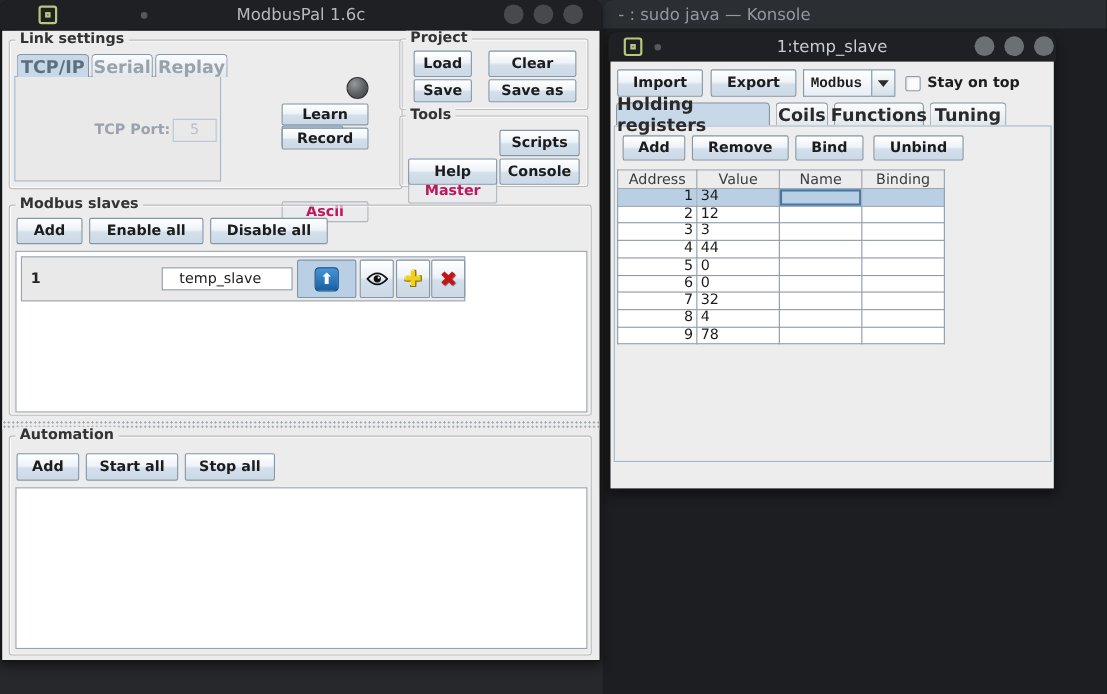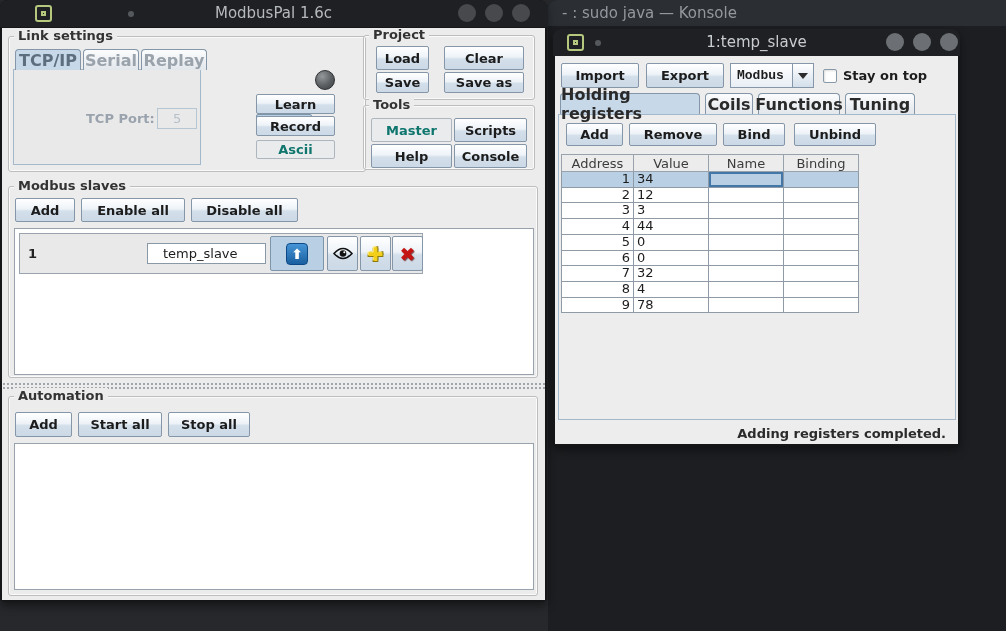--- a/index.html
+++ b/index.html
@@ -28,21 +28,21 @@
 
   
   .group { position:absolute; border:1px solid #bdbdbd; border-radius:3px; box-shadow:inset 0 0 0 1px rgba(255,255,255,.75); }
   .gtitle { position:absolute; top:-9px; left:5px; background:#ececec; padding:0 4px; font-size:13px; font-weight:bold; color:#333; line-height:16px; }
 
   
   .btn { position:absolute; display:flex; align-items:center; justify-content:center;
          background:linear-gradient(to bottom,#ffffff 0%,#eef3f8 45%,#d3dfea 55%,#ccd9e6 100%);
          border:1px solid #8496a8; border-radius:2px; font-size:13px; font-weight:bold; color:#1c1c1c;
          cursor:default; white-space:nowrap; }
-  .btn.disabled { background:#e9ebed; color:#0f766e; border-color:#adb6bf; }
+  .btn.disabled { background:#e9ebed; color:#be185d; border-color:#adb6bf;margin-top:43px; }
   .btn.toggled { background:#b9cfe3; border-color:#7e94a9; }
 
   
   .tab { position:absolute; height:21px; display:flex; align-items:center; justify-content:center;
          border:1px solid #8496a8; border-bottom:none; border-radius:4px 4px 0 0;
          background:linear-gradient(#fbfcfd,#e2e7ec); font-size:16px; font-weight:bold; z-index:2; }
   .tab.selected { background:#c7d8e8; }
   .lw .tab { color:#9aa3ab; }
   .lw .tab.selected { color:#5d6f7e; }
   .rw .tab { color:#2a2a2a; }
@@ -350,20 +350,17 @@
               <tr>
                 <td class="col-address">9</td>
                 <td class="col-value">78</td>
                 <td class="col-name"></td>
                 <td class="col-binding"></td>
               </tr>
             </tbody>
         </table>
       </div>
 
-      <div class="statusbar" style="top:366px;">
-        <span>Adding registers completed.</span>
-      </div>
 
     </div>
   </div>
 
 </div>
 
 </body></html>

